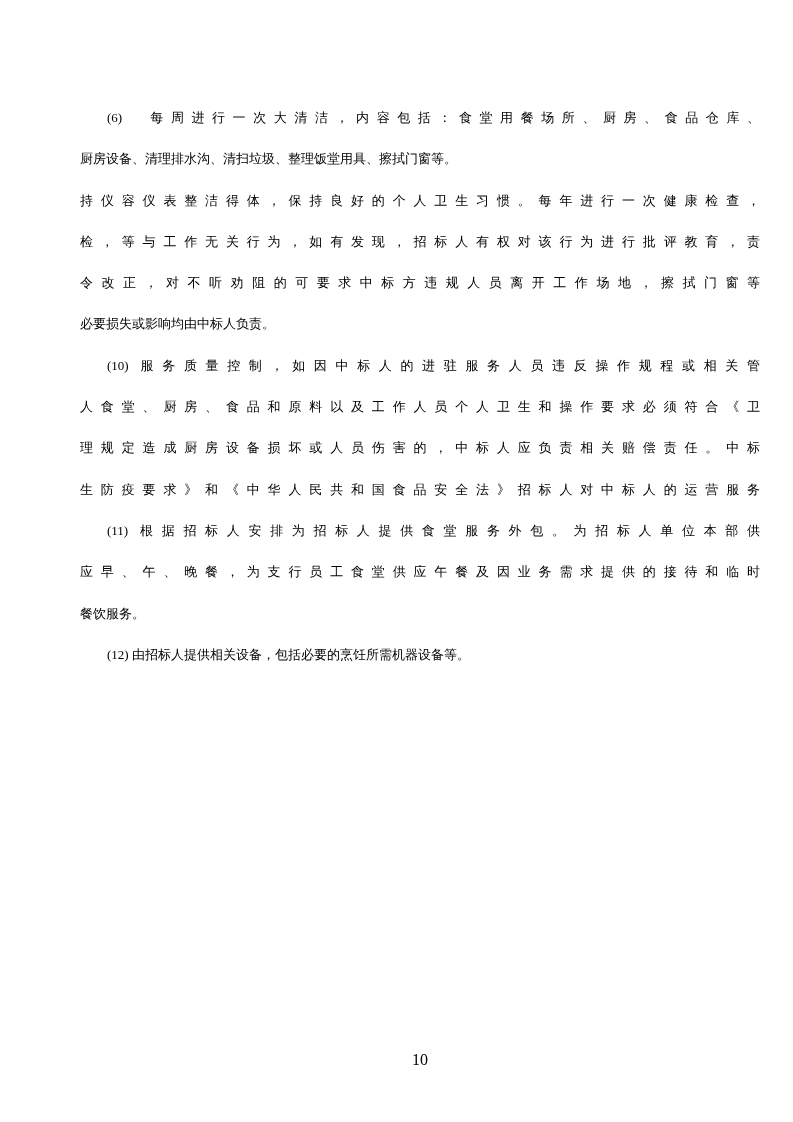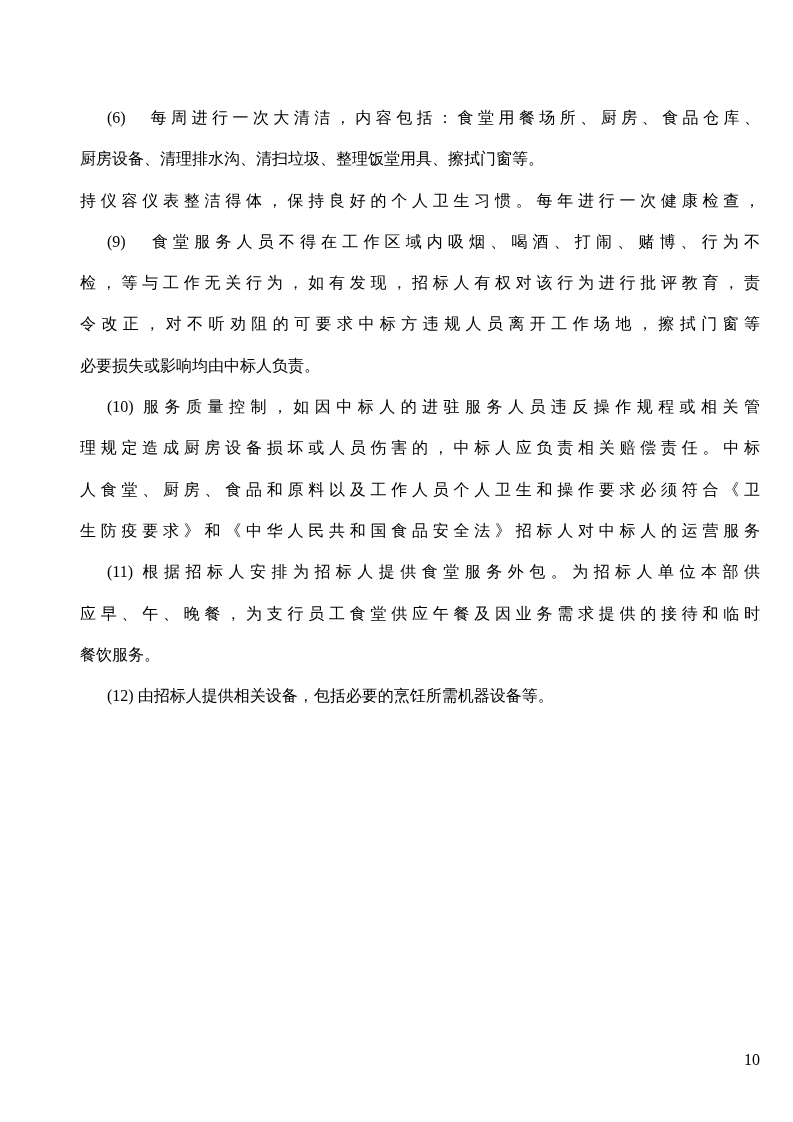--- a/index.html
+++ b/index.html
@@ -14,68 +14,67 @@
     background: #ffffff;
     overflow: hidden;
     font-family: "Liberation Serif", "DejaVu Serif", serif;
     color: #000000;
   }
   .body-text {
     position: absolute;
     left: 80px;
     top: 97px;
     width: 680px;
-    font-size: 16px;
+    font-size: 13px;
     line-height: 41.3px;
     text-align: justify;
   }
   .text-line {
     height: 41.3px;
     overflow: hidden;
     text-align: justify;
     text-align-last: left;
   }
   .text-line.fill {
     text-align-last: justify;
   }
   .text-line.first {
     padding-left: 27px;
   }
   .page-footer {
     position: absolute;
     left: 80px;
     top: 1050px;
     width: 680px;
-    text-align: right;
+    text-align: center;
     font-size: 16px;
     line-height: 20px;
   }
 </style>
 </head>
 <body>
 
 <div class="page">
   <div class="body-text" id="document-body">
       <div>
         <div class="text-line first fill">(6)　每周进行一次大清洁，内容包括：食堂用餐场所、厨房、食品仓库、</div>
         <div class="text-line">厨房设备、清理排水沟、清扫垃圾、整理饭堂用具、擦拭门窗等。</div>
       </div>
       <div>
         <div class="text-line fill">持仪容仪表整洁得体，保持良好的个人卫生习惯。每年进行一次健康检查，</div>
       </div>
       <div>
-        <div class="text-line first fill">(9)　食堂服务人员不得在工作区域内吸烟、喝酒、打闹、赌博、行为不</div>
         <div class="text-line fill">检，等与工作无关行为，如有发现，招标人有权对该行为进行批评教育，责</div>
         <div class="text-line fill">令改正，对不听劝阻的可要求中标方违规人员离开工作场地，擦拭门窗等</div>
         <div class="text-line">必要损失或影响均由中标人负责。</div>
       </div>
       <div>
         <div class="text-line first fill">(10) 服务质量控制，如因中标人的进驻服务人员违反操作规程或相关管</div>
+        <div class="text-line fill">人食堂、厨房、食品和原料以及工作人员个人卫生和操作要求必须符合《卫</div>
         <div class="text-line fill">理规定造成厨房设备损坏或人员伤害的，中标人应负责相关赔偿责任。中标</div>
-        <div class="text-line fill">人食堂、厨房、食品和原料以及工作人员个人卫生和操作要求必须符合《卫</div>
         <div class="text-line fill">生防疫要求》和《中华人民共和国食品安全法》招标人对中标人的运营服务</div>
       </div>
       <div>
         <div class="text-line first fill">(11) 根据招标人安排为招标人提供食堂服务外包。为招标人单位本部供</div>
         <div class="text-line fill">应早、午、晚餐，为支行员工食堂供应午餐及因业务需求提供的接待和临时</div>
         <div class="text-line">餐饮服务。</div>
       </div>
       <div>
         <div class="text-line first">(12) 由招标人提供相关设备，包括必要的烹饪所需机器设备等。</div>
       </div>

